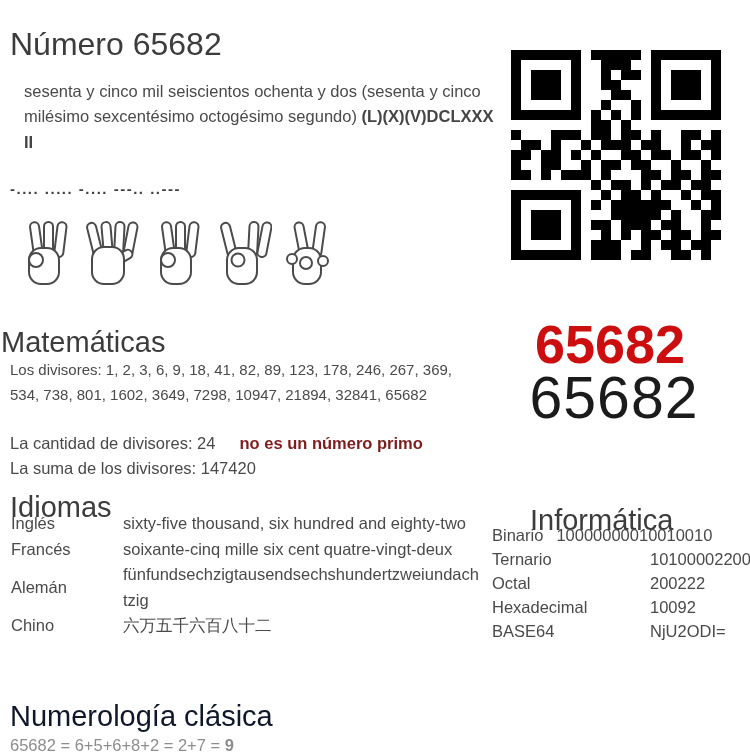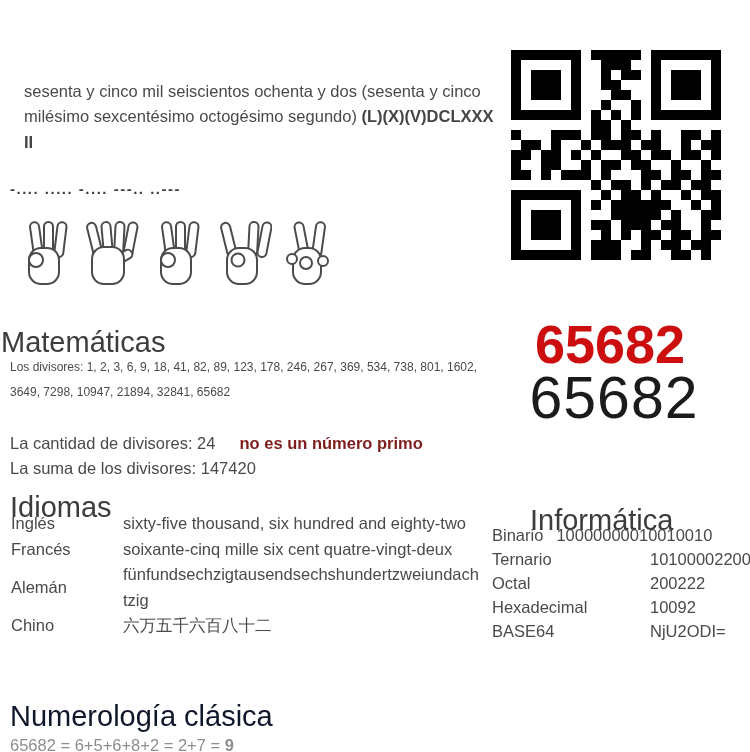--- a/index.html
+++ b/index.html
@@ -9,21 +9,21 @@
   }
   .abs{position:absolute;}
   .page-title{left:10px;top:5px;font-size:32px;font-weight:400;color:#3c3c3c;}
   .intro{left:24px;top:62px;width:472px;font-size:16.5px;line-height:25.5px;color:#4a4a4a;}
   .intro .roman{font-weight:700;color:#454545;word-break:break-all;}
   .morse{left:10px;top:180px;font-size:15px;font-weight:700;letter-spacing:1.5px;color:#3f3f3f;}
   .hands{left:12px;top:203px;display:flex;gap:4px;}
   .hands svg{display:block;}
   .section-h{font-size:29px;font-weight:400;color:#3c3c3c;}
   .h-mat{left:1px;top:302px;}
-  .divisors{left:10px;top:343px;width:474px;font-size:12px;line-height:24.5px;}
+  .divisors{left:10px;top:343px;width:474px;font-size:15px;line-height:24.5px;}
   .count-line{left:10px;top:417px;font-size:16.5px;}
   .count-line .bold-note{font-weight:700;color:#7f1d1d;margin-left:24px;}
   .sum-line{left:10px;top:442px;font-size:16.5px;}
   .h-idi{left:10px;top:467px;}
   .lang-table{left:11px;top:511px;font-size:16.5px;}
   .lang-row{display:flex;}
   .lang-lbl{width:112px;display:flex;align-items:center;line-height:25.5px;}
   .lang-val{width:358px;line-height:25.5px;word-break:break-all;}
   .qr{left:511px;top:50px;width:210px;height:210px;}
   .num-red{left:490px;top:317px;width:240px;text-align:center;
@@ -37,20 +37,21 @@
   .info-row.inline .lbl{width:auto;margin-right:13px;}
   .h-num{left:10px;top:676px;color:#0f172a;}
   .equation{left:10px;top:719px;font-size:16.5px;color:#8d8d8d;}
   .equation b{color:#8d8d8d;}
 </style>
 </head>
 <body>
 
 <div id="canvas">
 
+  <h1 class="abs page-title">Número 65682</h1>
 
   <p class="abs intro"><span>sesenta y cinco mil seiscientos ochenta y dos</span> <span>(sesenta y cinco milésimo sexcentésimo octogésimo segundo)</span> <span class="roman">(L)(X)(V)DCLXXXII</span></p>
 
   <div class="abs morse">-.... ..... -.... ---.. ..---</div>
 
   <div class="abs hands" id="hands">
       <svg width="62" height="88" viewBox="0 0 62 88">
         <g fill="#ffffff" stroke="#4b4b4b" stroke-width="2" stroke-linejoin="round" stroke-linecap="round">
           <rect x="22" y="19" width="9" height="35" rx="4.5" transform="rotate(-8 26.5 52)"></rect>
           <rect x="32" y="19" width="9" height="35" rx="4.5" transform="rotate(0 36.5 52)"></rect>

